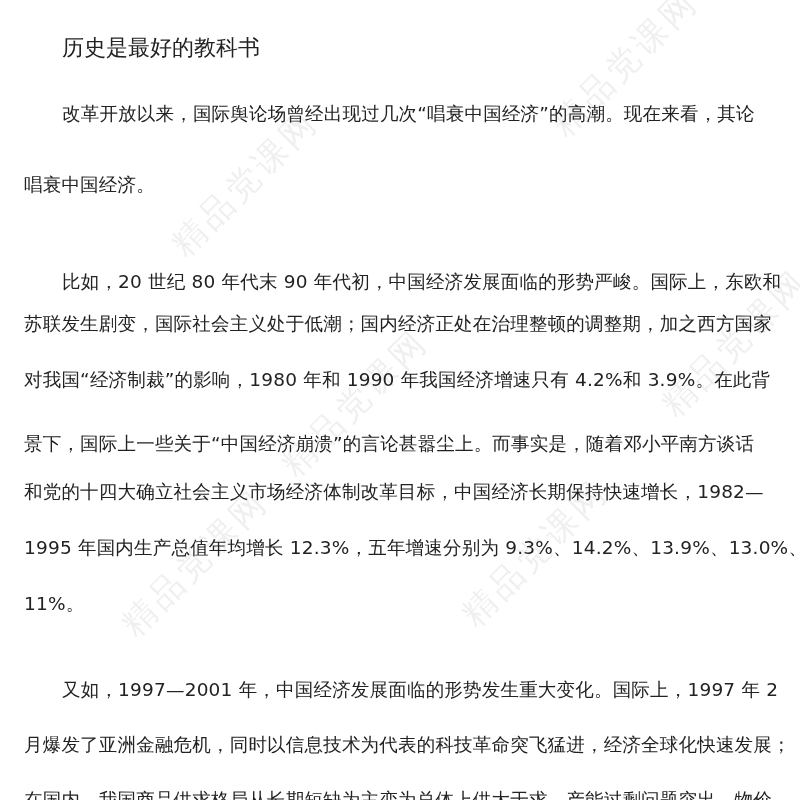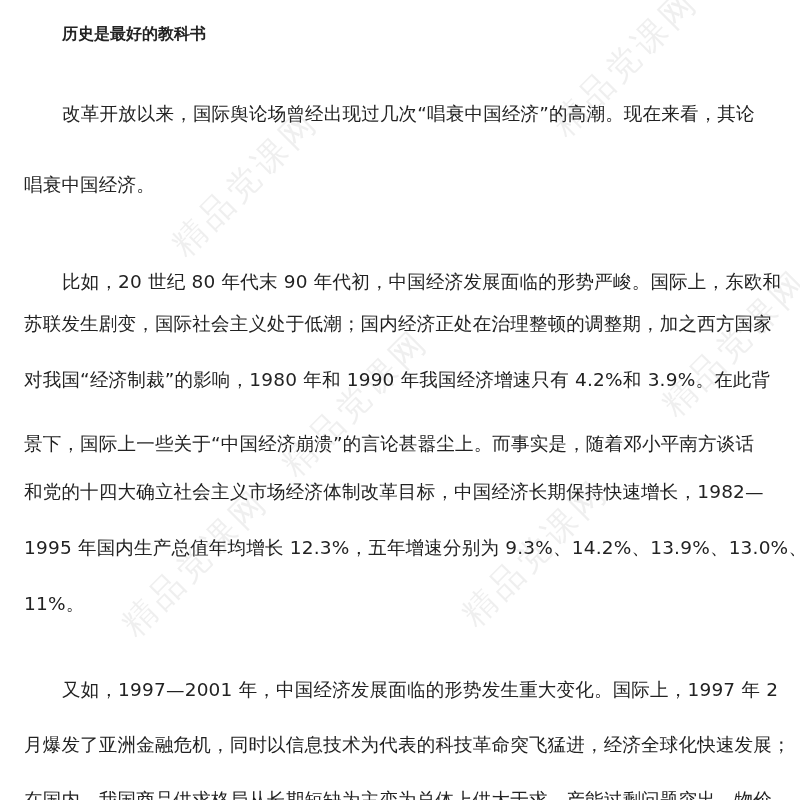--- a/index.html
+++ b/index.html
@@ -17,23 +17,23 @@
     }
     .page {
       position: absolute;
       left: 24px;
       top: 0;
       width: 752px;
     }
     .title {
       position: absolute;
       left: 38px;
-      top: 20px;
-      font-size: 16px;
-      font-weight: bold;
+      top: 34px;
+      font-size: 22px;
+      font-weight: normal;
       white-space: nowrap;
       line-height: 28px;
     }
     .line {
       position: absolute;
       font-size: 18.5px;
       line-height: 28px;
       white-space: nowrap;
       letter-spacing: 0.2px;
     }

